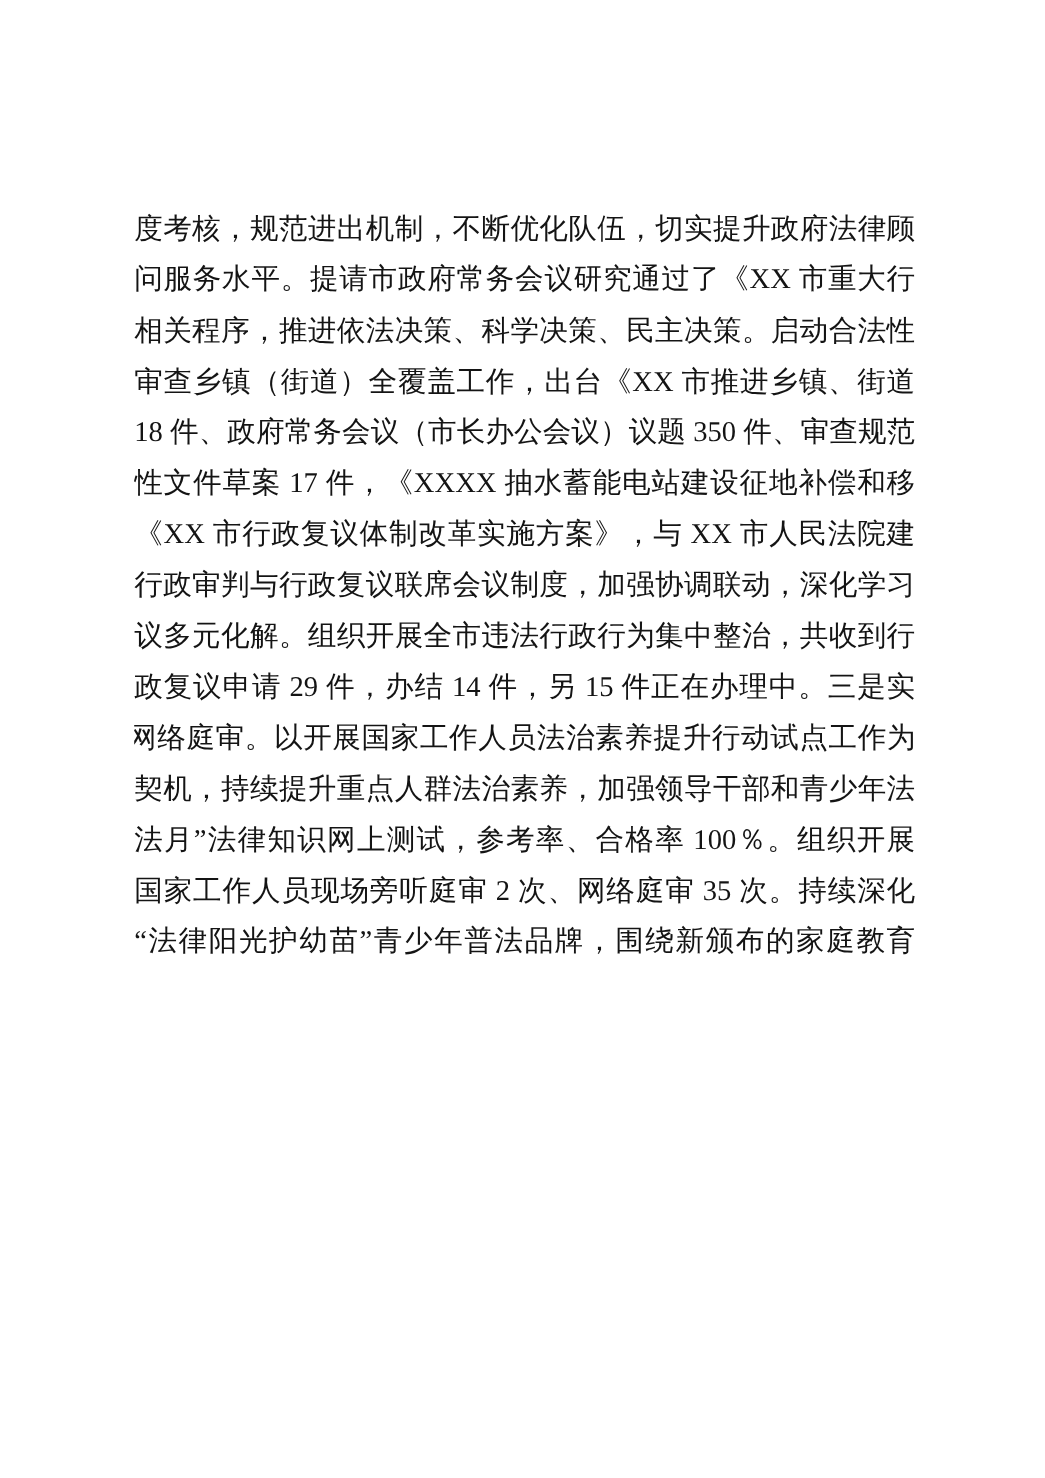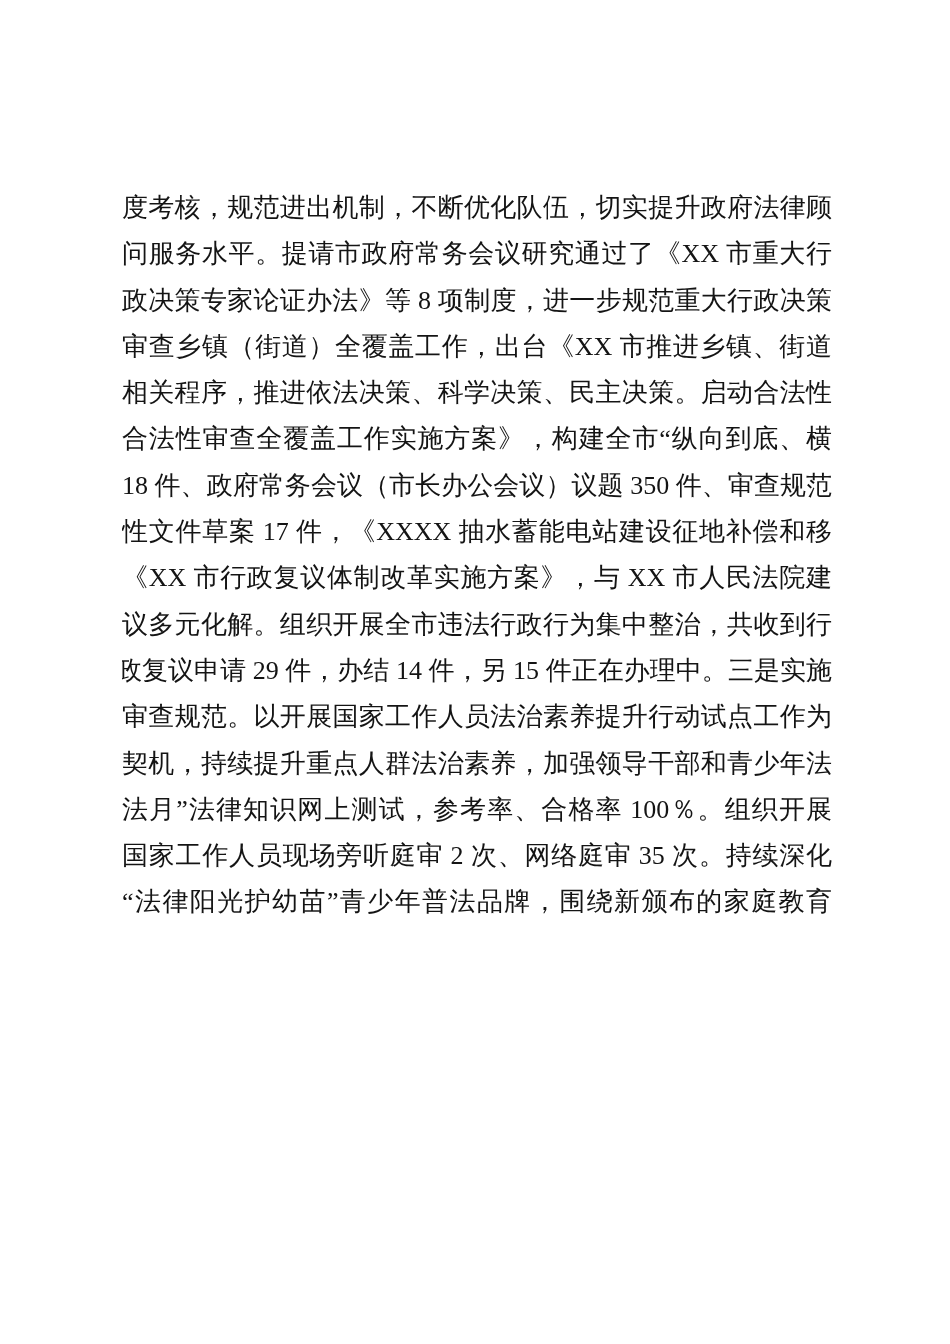--- a/index.html
+++ b/index.html
@@ -49,30 +49,29 @@
     letter-spacing: 1px;
   }
 </style>
 </head>
 <body>
 
 <div class="page">
   <div class="text-block">
     <div class="line">度考核，规范进出机制，不断优化队伍，切实提升政府法律顾</div>
     <div class="line">问服务水平。提请市政府常务会议研究通过了《XX 市重大行</div>
-    <div class="line">政决策专家论证办法》等 8 项制度，进一步规范重大行政决策</div>
+    <div class="line">相关程序，推进依法决策、科学决策、民主决策。启动合法性</div>
     <div class="line">审查乡镇（街道）全覆盖工作，出台《XX 市推进乡镇、街道</div>
-    <div class="line">相关程序，推进依法决策、科学决策、民主决策。启动合法性</div>
-    <div class="line">合法性审查全覆盖工作实施方案》，构建全市“纵向到底、横</div>
     <div class="line">18 件、政府常务会议（市长办公会议）议题 350 件、审查规范</div>
     <div class="line">性文件草案 17 件，《XXXX 抽水蓄能电站建设征地补偿和移民</div>
     <div class="line">《XX 市行政复议体制改革实施方案》，与 XX 市人民法院建立</div>
+    <div class="line">行政审判与行政复议联席会议制度，加强协调联动，深化学习</div>
     <div class="line">议多元化解。组织开展全市违法行政行为集中整治，共收到行</div>
     <div class="line">政复议申请 29 件，办结 14 件，另 15 件正在办理中。三是实施</div>
-    <div class="line">审查规范。以开展国家工作人员法治素养提升行动试点工作为</div>
+    <div class="line">网络庭审。以开展国家工作人员法治素养提升行动试点工作为</div>
     <div class="line">契机，持续提升重点人群法治素养，加强领导干部和青少年法</div>
     <div class="line">法月”法律知识网上测试，参考率、合格率 100％。组织开展</div>
     <div class="line">国家工作人员现场旁听庭审 2 次、网络庭审 35 次。持续深化</div>
     <div class="line">“法律阳光护幼苗”青少年普法品牌，围绕新颁布的家庭教育</div>
   </div>
   <div class="footer">
     <span class="page-num">— 2 —</span>
   </div>
 </div>
 

